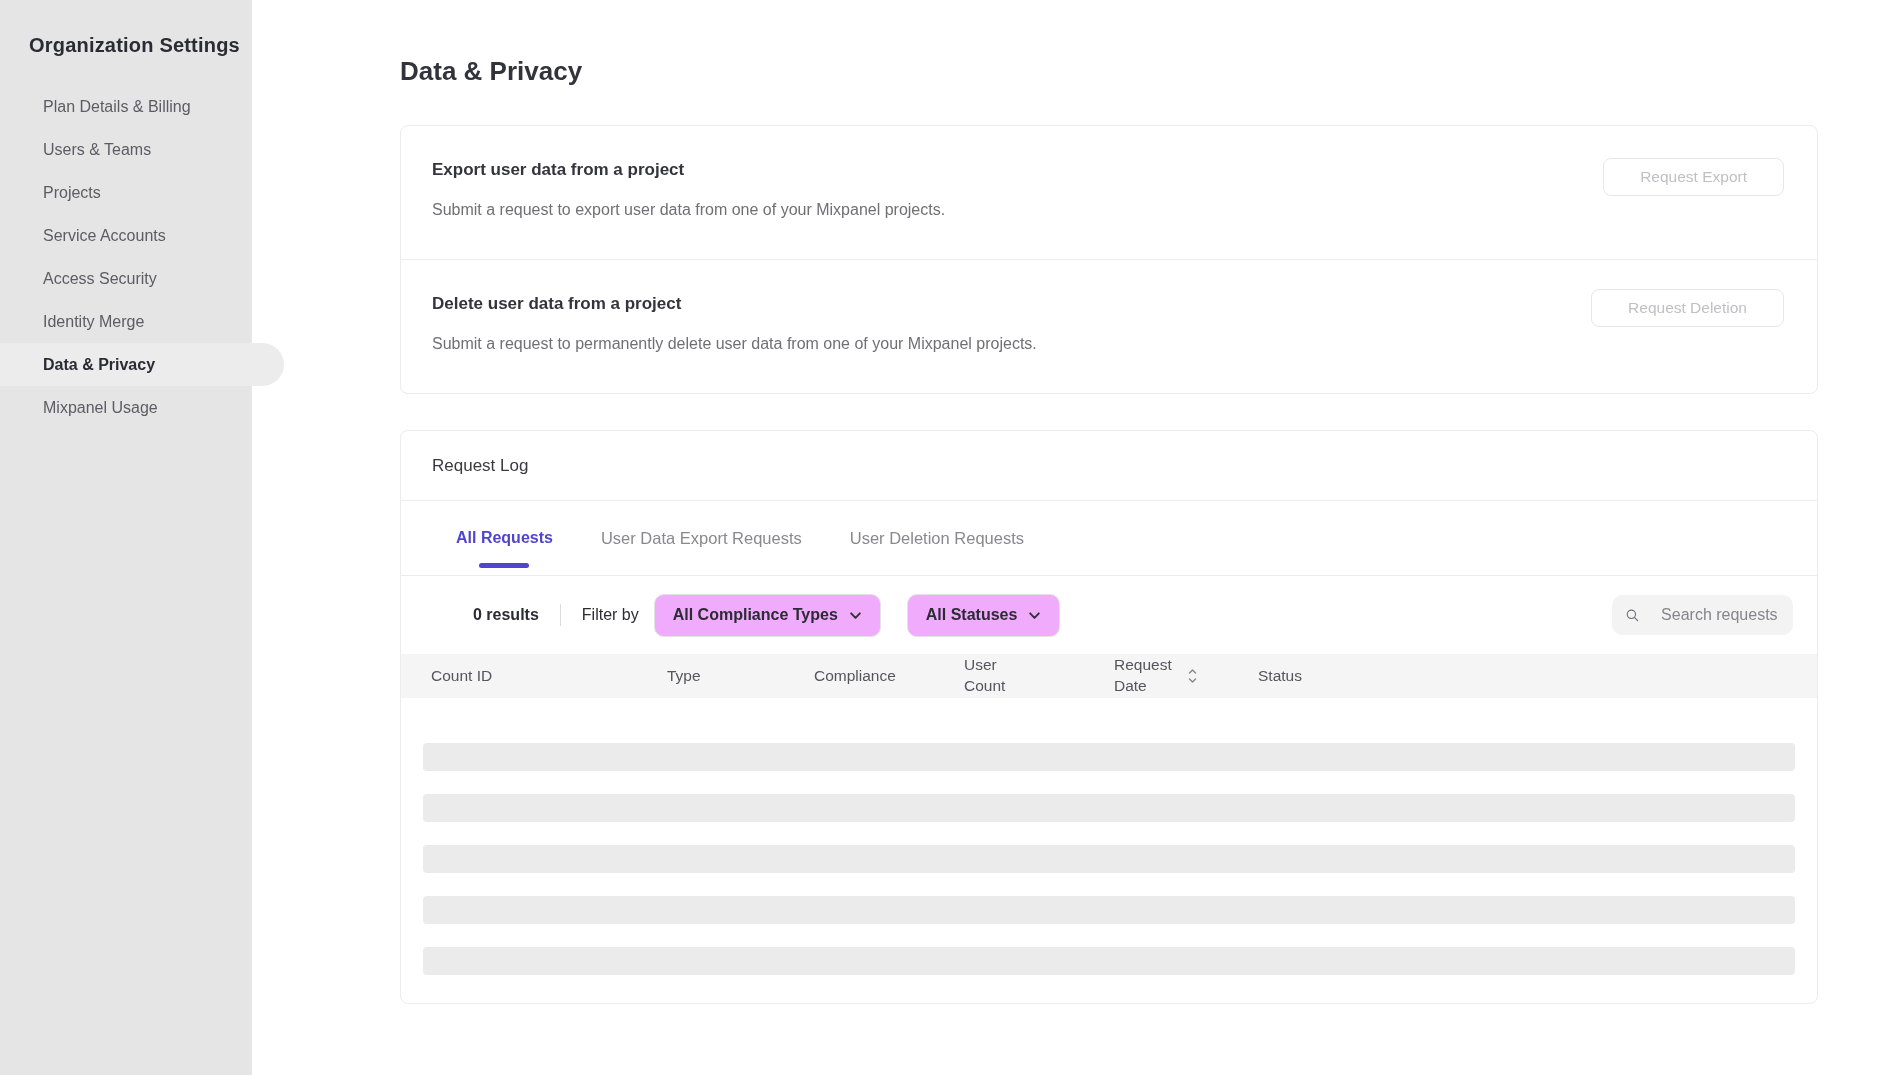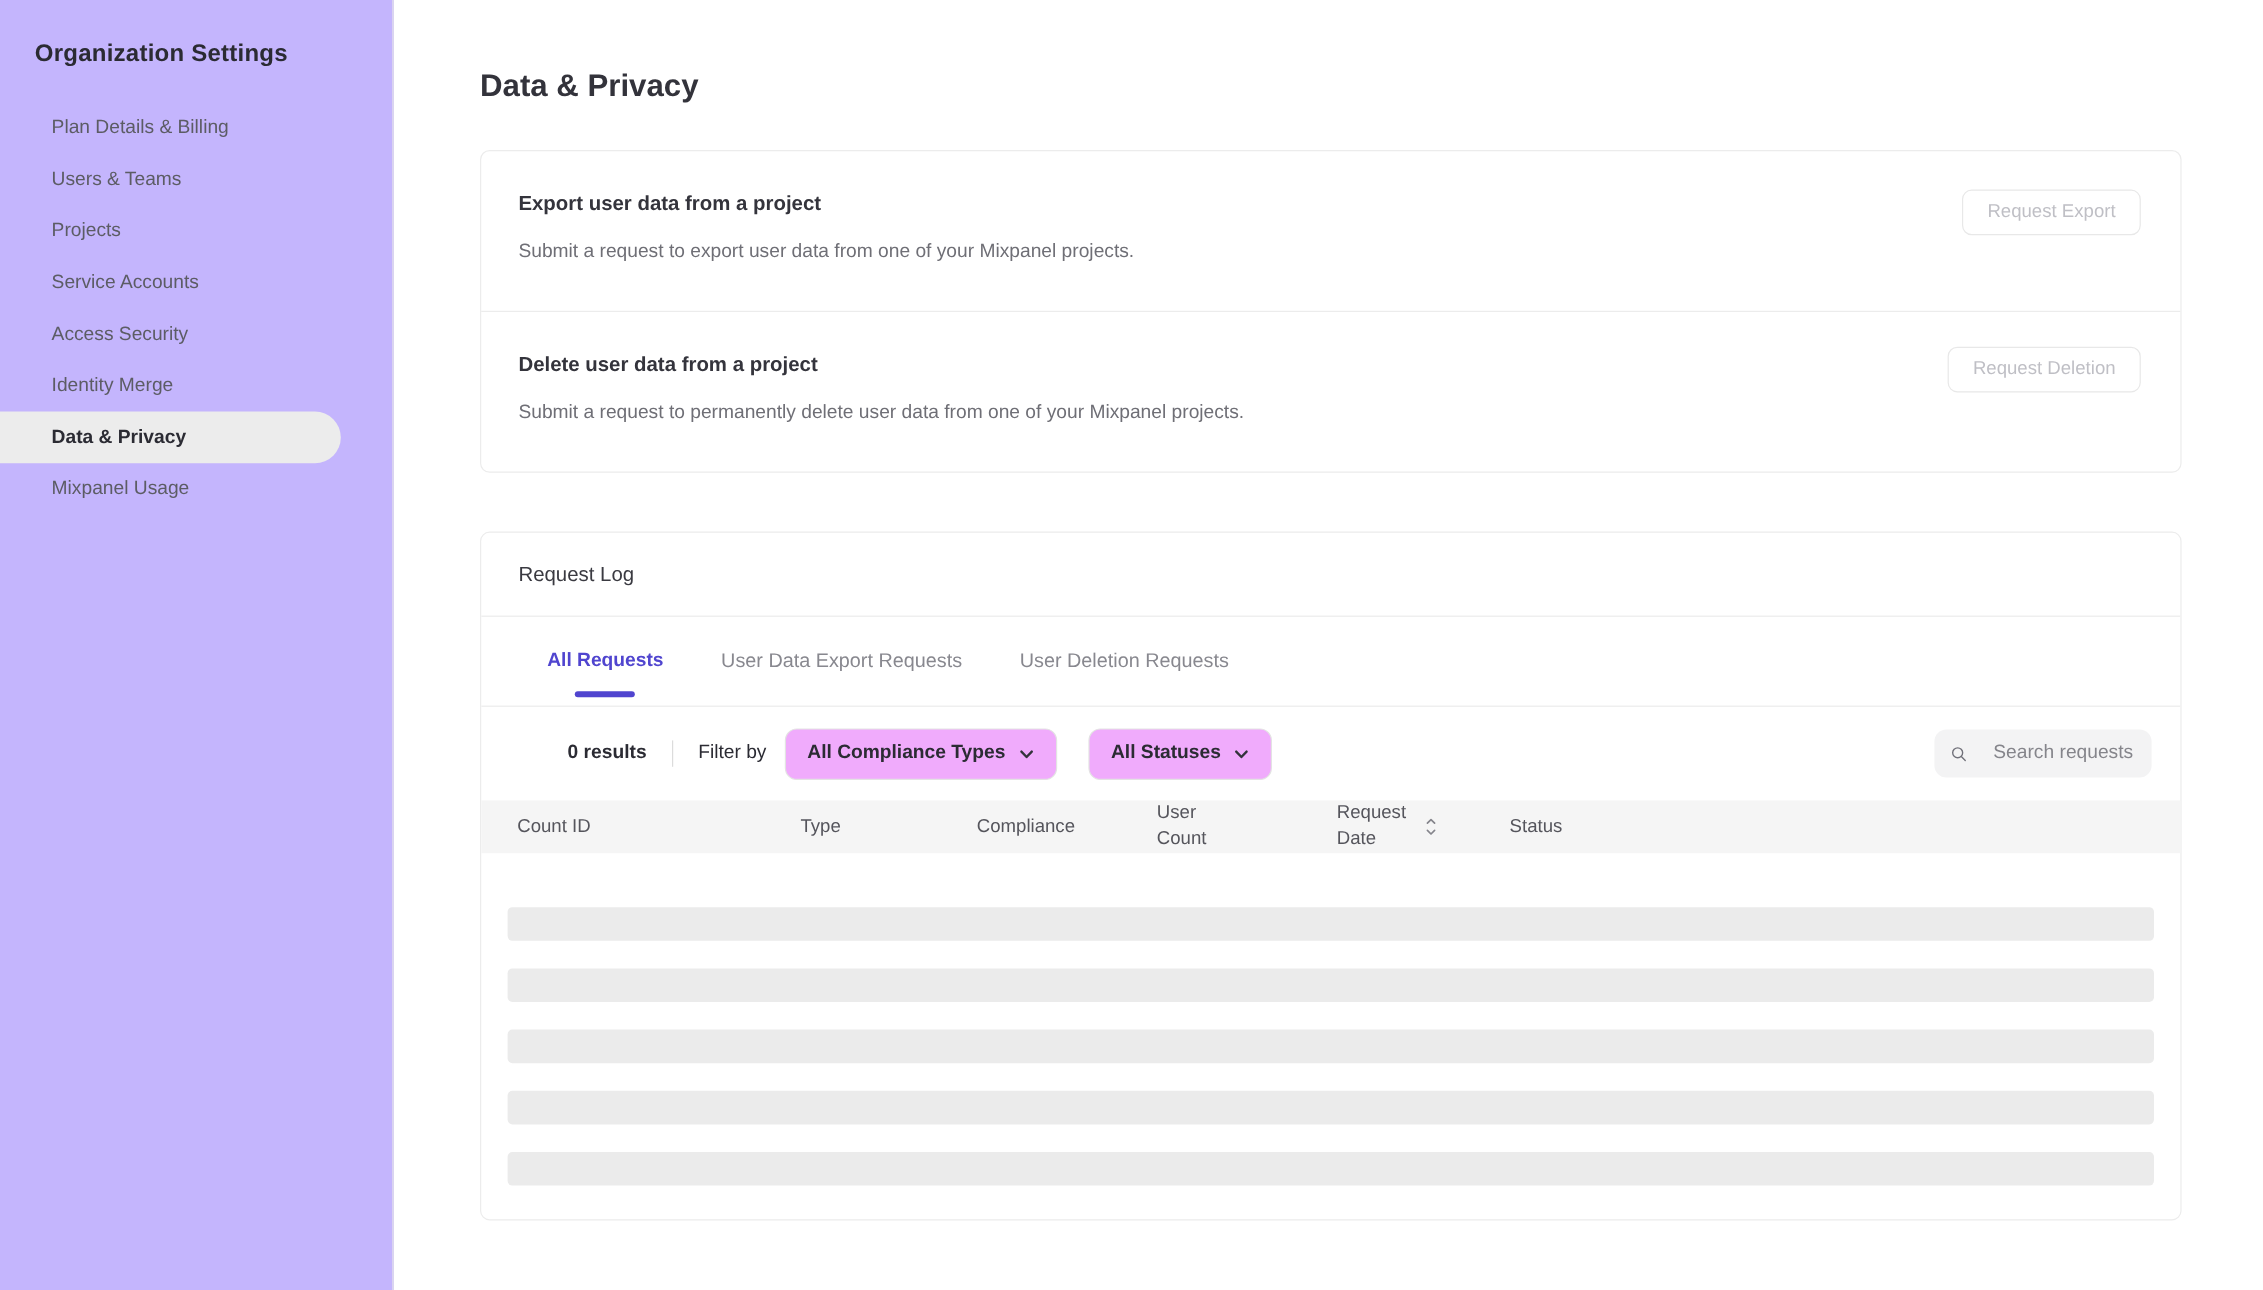--- a/index.html
+++ b/index.html
@@ -1,44 +1,44 @@
 <!DOCTYPE html>
 <html><head>
 <meta charset="utf-8">
 <style>
   * { margin:0; padding:0; box-sizing:border-box; }
   html,body { width:1886px; height:1075px; background:#ffffff;
     font-family:"Liberation Sans", sans-serif; color:#2f2f37; overflow:hidden; }
 
   
-  .sidebar { position:fixed; left:0; top:0; width:328px; height:1075px;
-    background:#c4b5fd; border-right:1px solid #e8e8e8; }
+  .sidebar { position:fixed; left:0; top:0; width:252px; height:1075px;
+    background:#e5e5e5; border-right:1px solid #e8e8e8; }
   .sidebar-title { padding:34px 0 0 29px; font-size:20px; font-weight:bold; color:#2b2b33; letter-spacing:.2px; }
   .sidebar-nav { margin-top:28px; }
   .nav-item { height:43px; display:flex; align-items:center; padding-left:43px;
     font-size:16px; color:#5c5c64; cursor:pointer; }
   .nav-item.active { background:#ececec; width:284px; border-radius:0 22px 22px 0;
     color:#2b2b33; font-weight:bold; }
 
   
   .main { margin-left:310px; padding:0 68px 0 90px; }
   .page-title { margin-top:56px; font-size:26px; font-weight:bold; color:#33333b; }
 
   .card { border:1px solid #ececec; border-radius:8px; background:#fff; }
   .actions-card { margin-top:38px; }
   .action-section { position:relative; padding:34px 31px 40px 31px; }
   .action-section + .action-section { border-top:1px solid #ececec; }
   .action-title { font-size:17px; font-weight:bold; color:#34343c; }
   .action-desc { margin-top:21px; font-size:16px; color:#6f6f76; }
-  .ghost-btn { position:absolute; right:33px; top:32px; height:38px; padding:0 20px;
+  .ghost-btn { position:absolute; right:33px; top:32px; height:38px; padding:0 36px;
     background:#fff; border:1px solid #e8e8e8; border-radius:8px;
     font-family:inherit; font-size:15.5px; color:#bfbfc5; cursor:default; }
 
   
-  .log-card { margin-top:49px; margin-bottom:40px; overflow:hidden; }
+  .log-card { margin-top:36px; margin-bottom:40px; overflow:hidden; }
   .log-header { height:70px; display:flex; align-items:center; padding-left:31px;
     border-bottom:1px solid #ececec; font-size:17px; color:#3a3a41; font-weight:500; }
 
   .tabs-row { height:75px; display:flex; align-items:stretch; padding-left:55px;
     border-bottom:1px solid #ececec; }
   .tab { position:relative; display:flex; align-items:center; margin-right:48px;
     font-size:16.5px; color:#88888f; cursor:pointer; white-space:nowrap; }
   .tab.active { color:#5045cf; font-weight:bold; font-size:16px; }
   .tab .tab-underline { display:none; }
   .tab.active .tab-underline { display:block; position:absolute; left:50%; bottom:7px;

